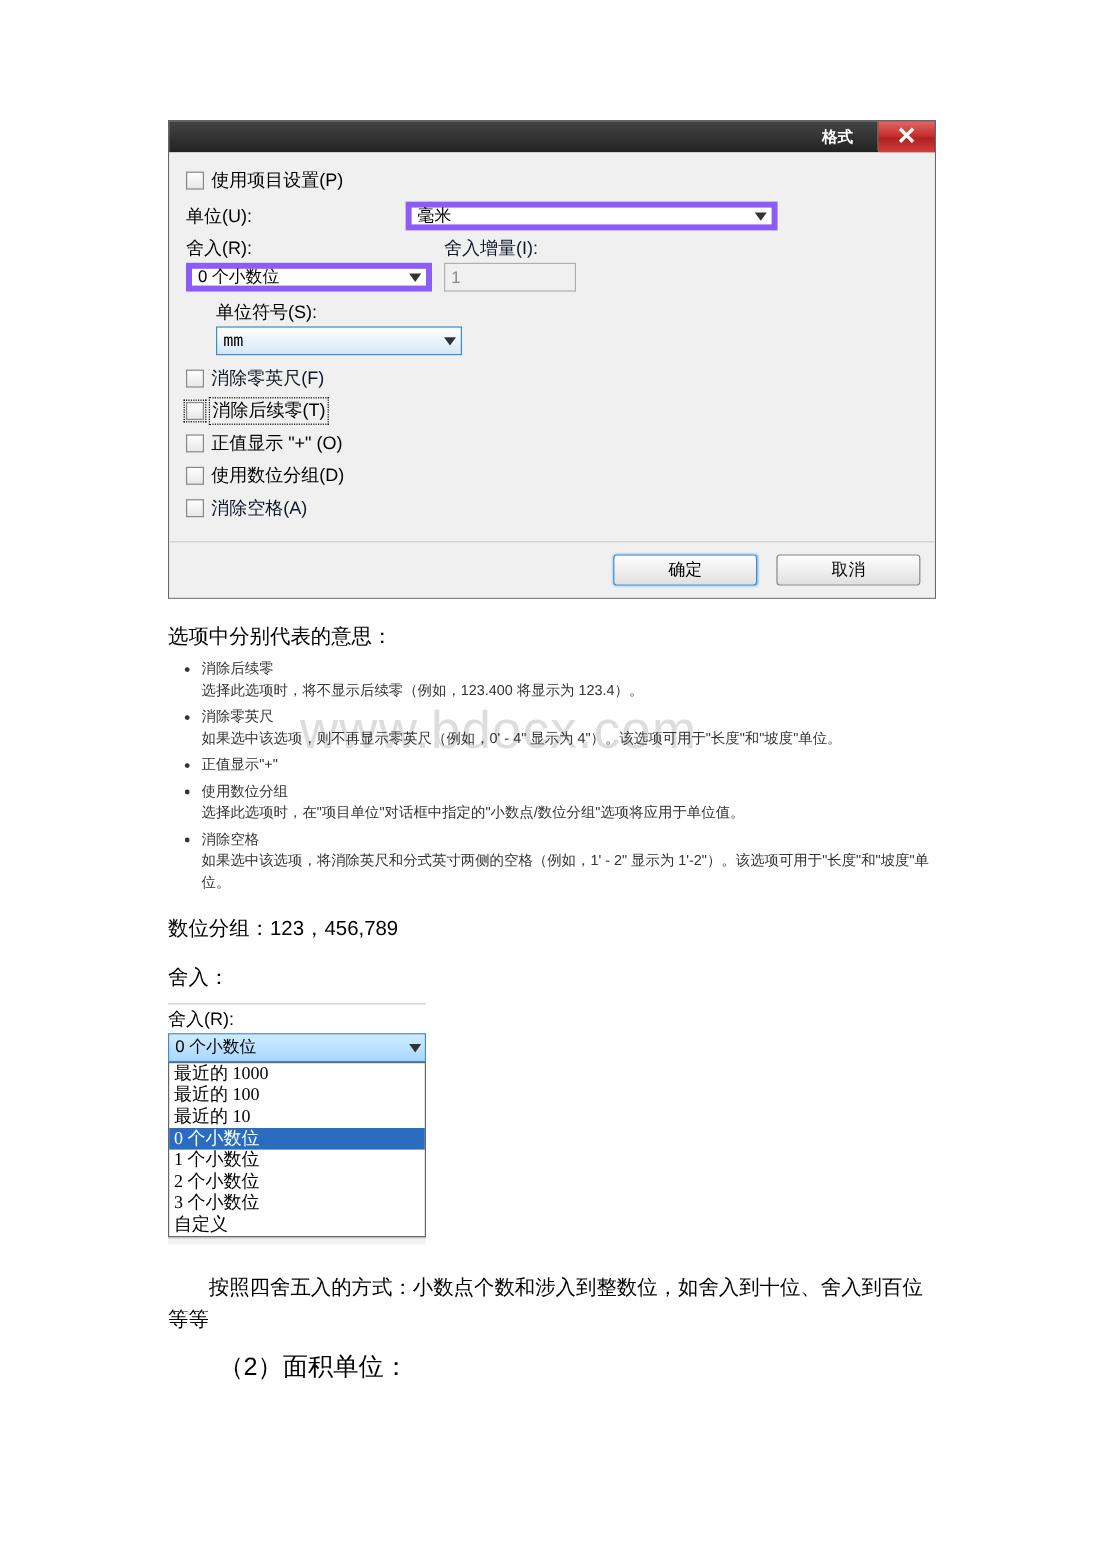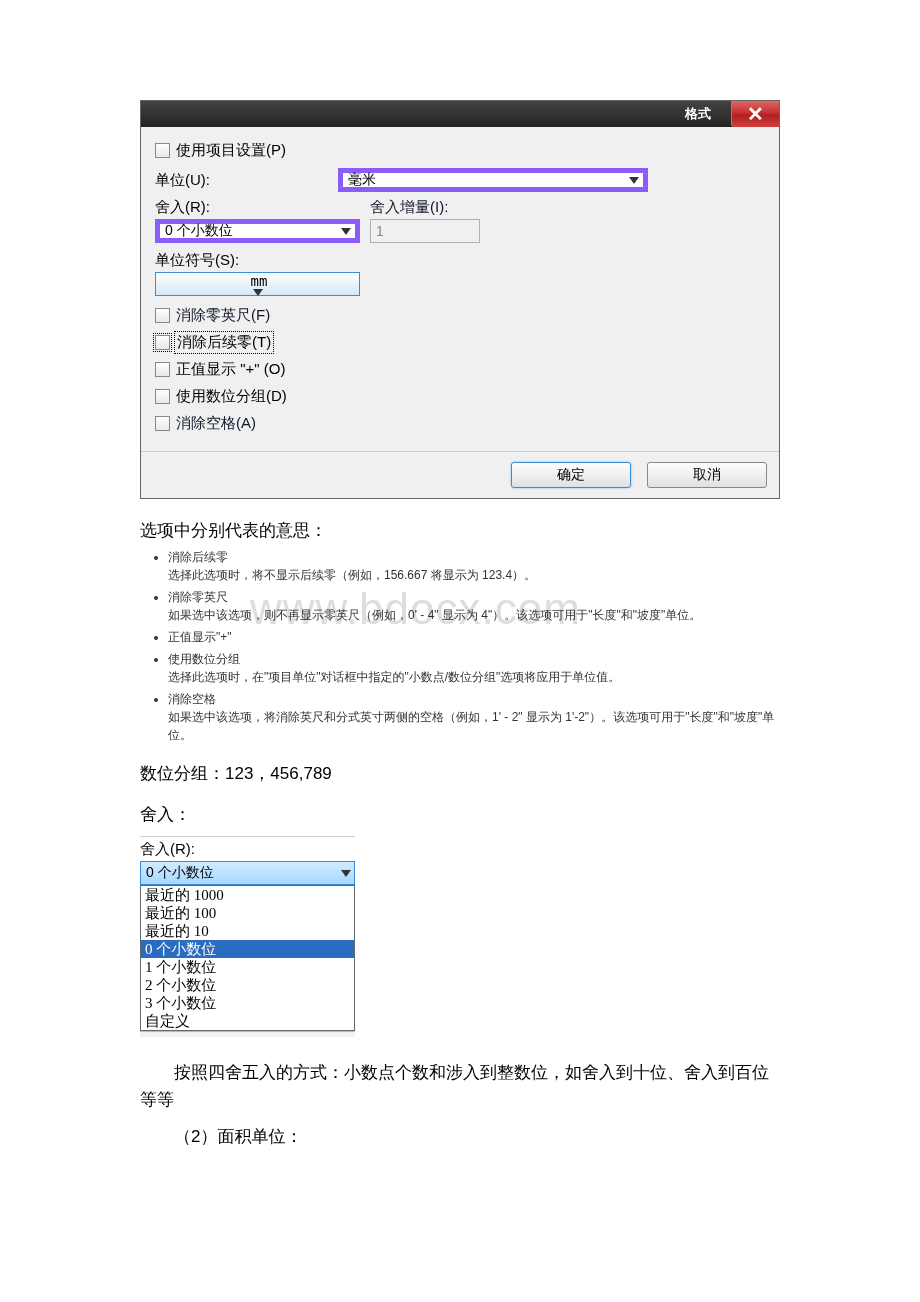--- a/index.html
+++ b/index.html
@@ -76,21 +76,20 @@
       border-left: 5px solid transparent;
       border-right: 5px solid transparent;
       border-top: 7px solid #333;
       margin-right: 2px;
     }
     .combo-wide { width: 310px; }
     .combo-med { width: 205px; }
     .combo-hl {
       background: linear-gradient(to bottom, #fff, #d4e8f8);
       border: 1px solid #3a8dd0;
-      flex-direction: column;
     }
     .input-disabled {
       border: 1px solid #b0b0b0;
       background: #f0f0f0;
       height: 24px;
       width: 110px;
       padding: 0 5px;
       color: #888;
       font-size: 14px;
       display: flex;
@@ -163,21 +162,21 @@
       background: #fff;
       font-family: "SimSun", monospace;
       font-size: 15px;
       line-height: 1.2;
     }
     .dd-item { padding: 0 4px; white-space: pre; font-family: Liberation Serif, serif; }
     .dd-item.selected { background: #2a6dc0; color: #fff; }
     .dd-bottom { border-top: 1px solid #bbb; height: 6px; background: #f2f2f2; }
 
     .para { font-size: 17px; margin: 22px 0 12px 0; line-height: 1.6; text-indent: 2em; }
-    .para2 { font-size: 17px; margin: 8px 0; text-indent: 2em; }
+    .para2 { font-size: 21px; margin: 8px 0; text-indent: 2em; }
   </style>
 </head>
 <body>
 
 <div class="page">
   <div class="watermark">www.bdocx.com</div>
 
   <div class="dialog">
     <div class="titlebar">
       <span>格式</span>
@@ -209,21 +208,21 @@
           </div>
         </div>
         <div class="col">
           <span class="lbl disabled">舍入增量(I):</span>
           <div class="input-disabled">
             <span>1</span>
           </div>
         </div>
       </div>
 
-      <div class="col" style="margin-top:8px; width:205px;">
+      <div class="col" style="margin-top:8px; width:205px;margin-left:25px;">
         <span class="lbl">单位符号(S):</span>
         <div class="combo combo-med combo-hl">
           <span style="font-family:monospace;">mm</span>
           <span class="caret"></span>
         </div>
       </div>
 
       <div style="height:10px;"></div>
 
       <div class="checkbox-row">
@@ -255,21 +254,21 @@
     <div class="dialog-footer">
       <div class="btn primary">确定</div>
       <div class="btn">取消</div>
     </div>
   </div>
 
   <div class="explain-title">选项中分别代表的意思：</div>
   <ul class="explain-list">
     <li>
       <span>消除后续零</span><br>
-      <span class="sub">选择此选项时，将不显示后续零（例如，156.667 将显示为 123.4）。</span>
+      <span class="sub">选择此选项时，将不显示后续零（例如，123.400 将显示为 123.4）。</span>
     </li>
     <li>
       <span>消除零英尺</span><br>
       <span class="sub">如果选中该选项，则不再显示零英尺（例如，0' - 4" 显示为 4"）。该选项可用于"长度"和"坡度"单位。</span>
     </li>
     <li>
       <span>正值显示"+"</span>
     </li>
     <li>
       <span>使用数位分组</span><br>

